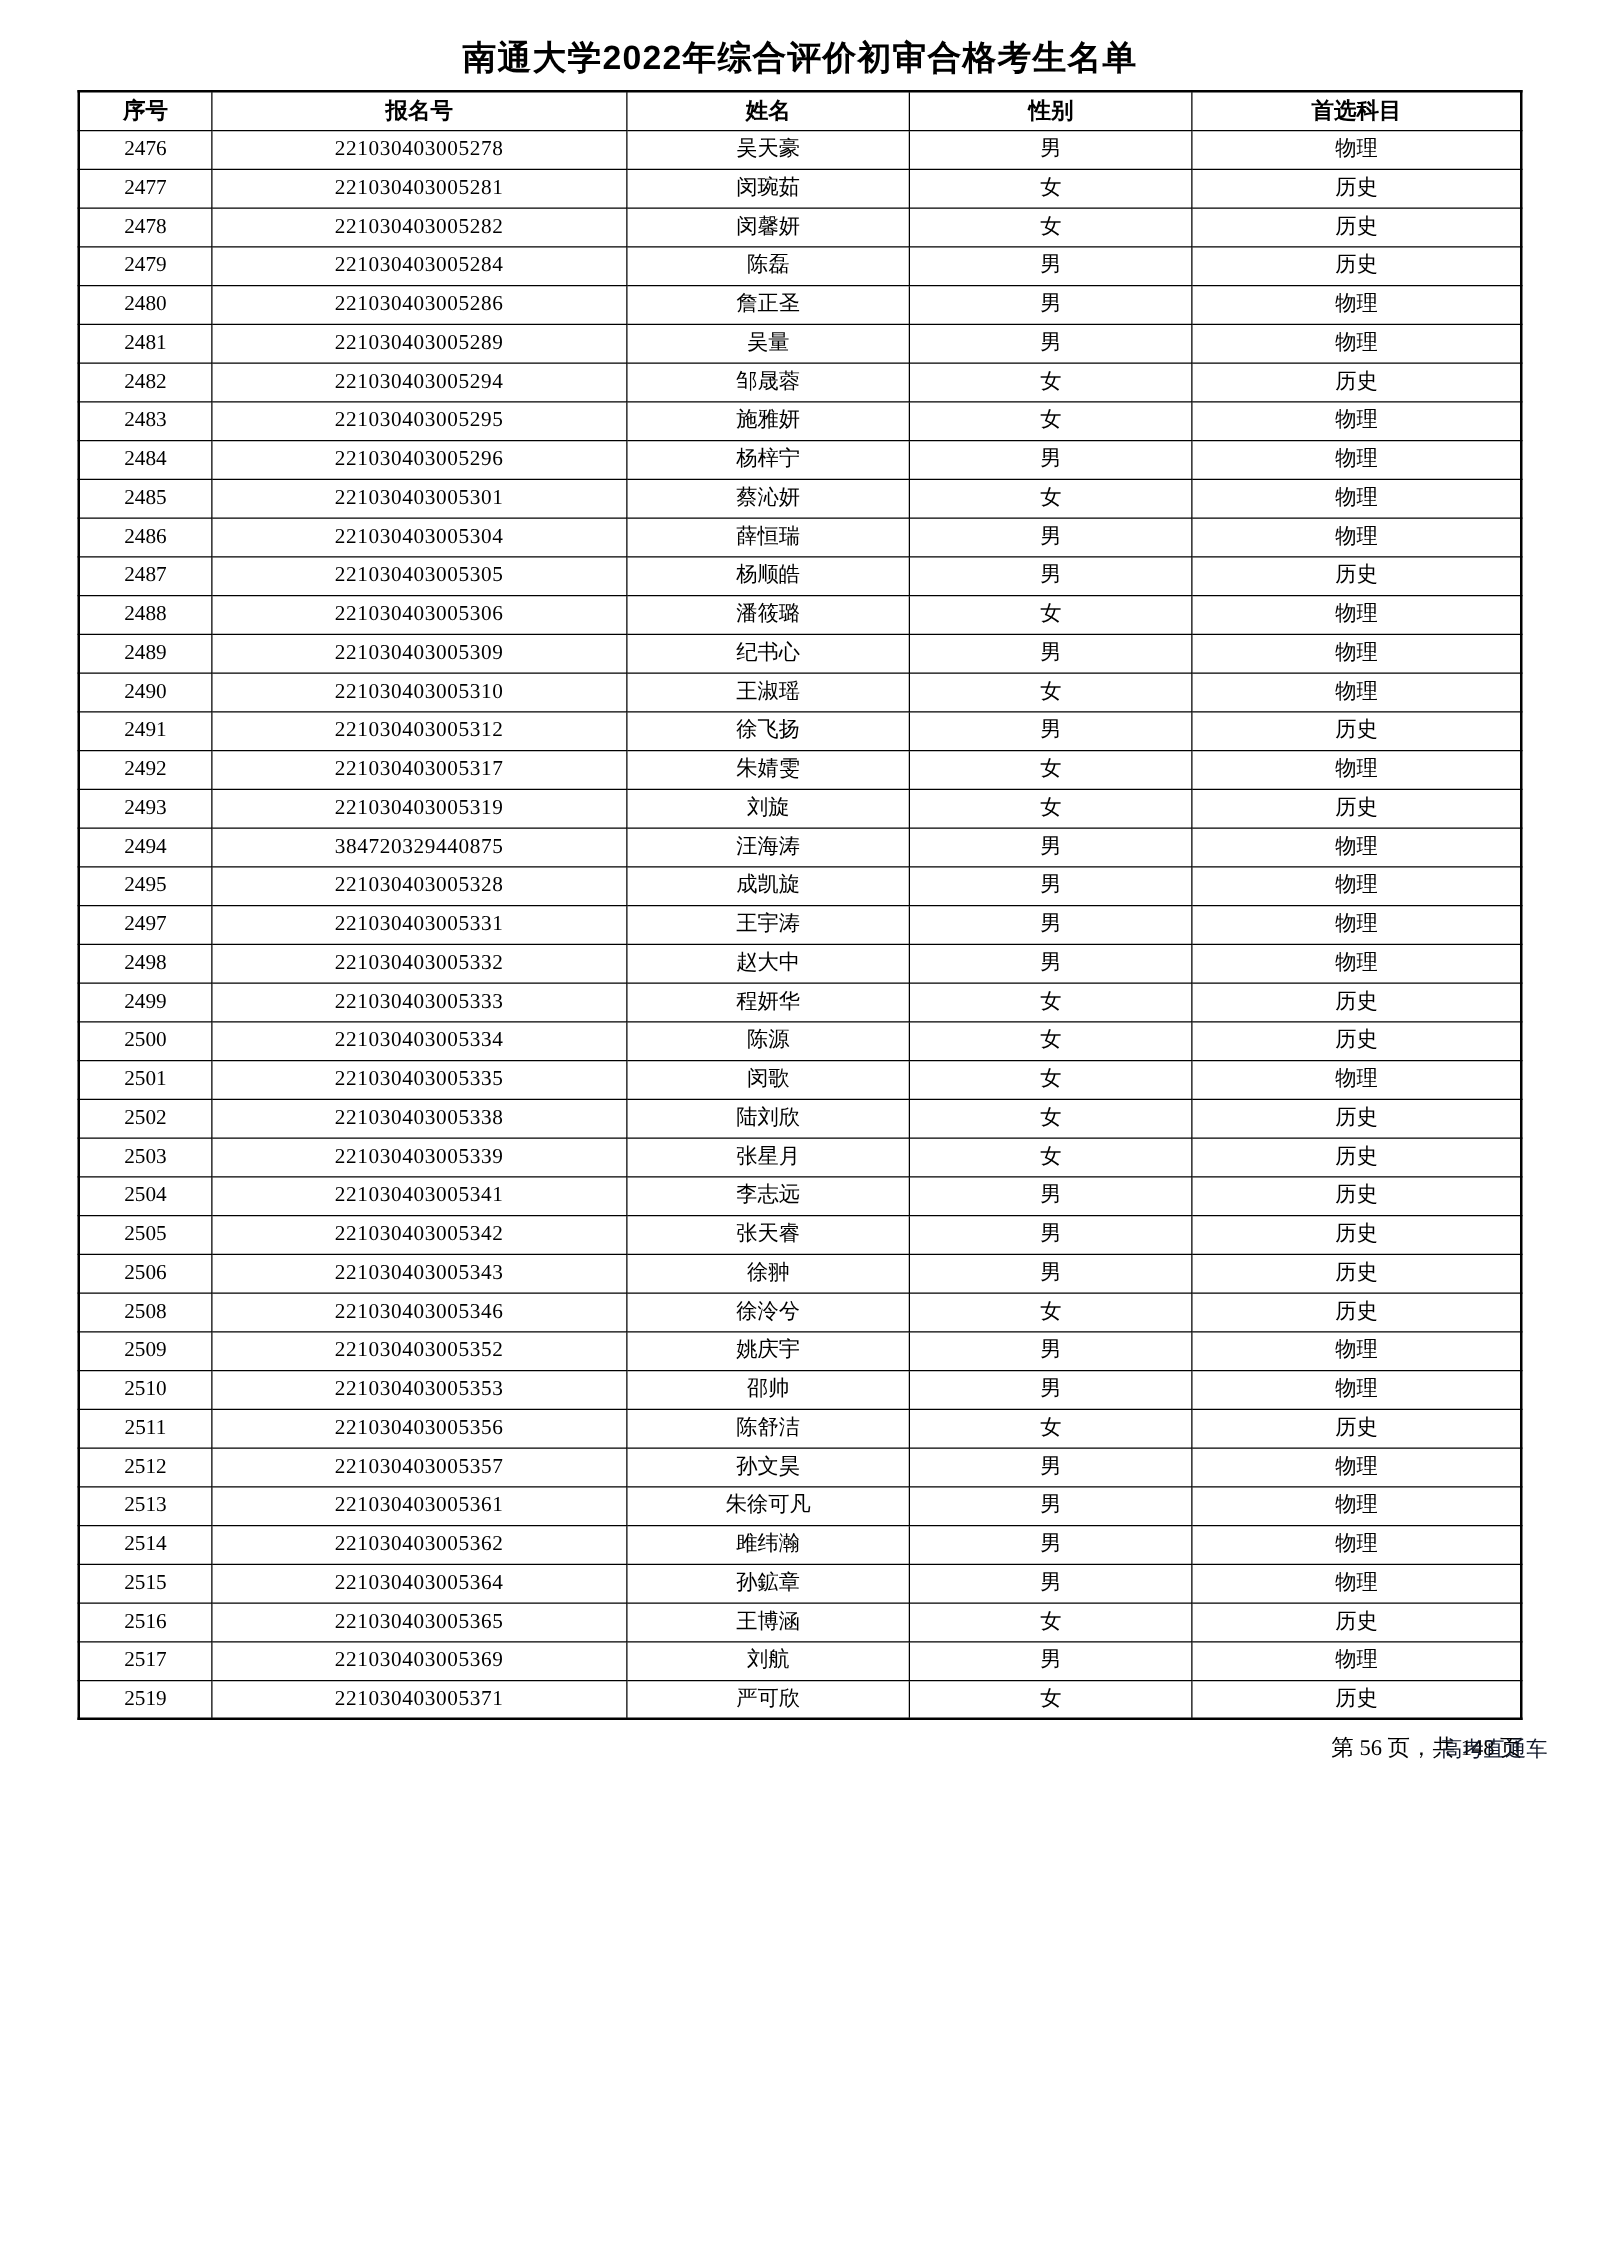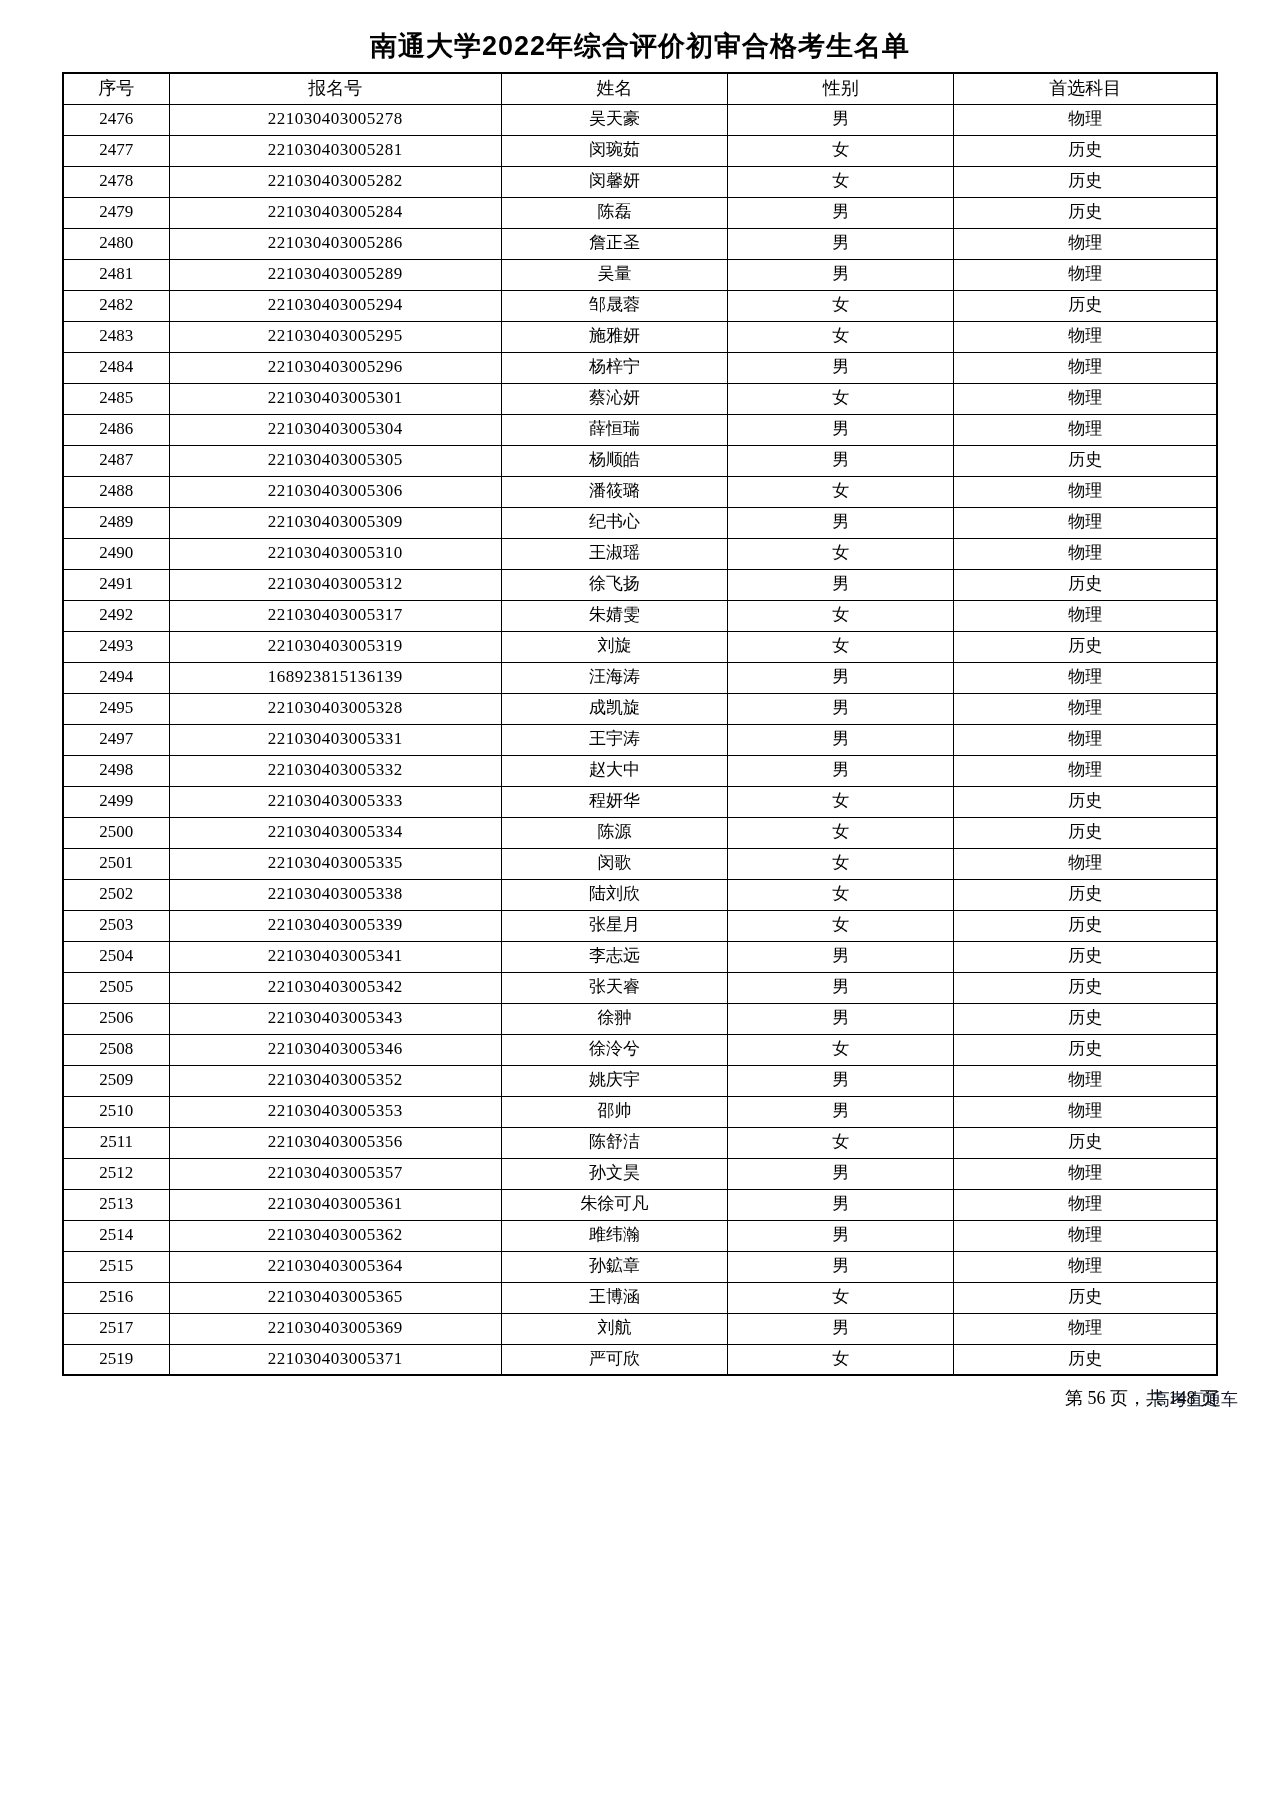--- a/index.html
+++ b/index.html
@@ -36,21 +36,21 @@
     text-align: center;
     vertical-align: middle;
     height: 31px;
     font-size: 17px;
     line-height: 1.1;
     overflow: hidden;
     white-space: nowrap;
   }
   table.candidates th {
     font-family: "Liberation Sans", "DejaVu Sans", sans-serif;
-    font-weight: normal;
+    font-weight: bold;
     font-size: 18px;
   }
   .col-seq     { width: 9.2%;  }
   .col-reg     { width: 28.8%; }
   .col-name    { width: 19.6%; }
   .col-gender  { width: 19.6%; }
   .col-subject { width: 22.8%; }
   td.cell-reg { font-family: "Liberation Serif", "DejaVu Serif", serif; letter-spacing: 0.5px; }
   .footer {
     position: relative;
@@ -214,21 +214,21 @@
         </tr>
         <tr>
           <td class="cell-seq">2493</td>
           <td class="cell-reg">221030403005319</td>
           <td class="cell-name">刘旋</td>
           <td class="cell-gender">女</td>
           <td class="cell-subject">历史</td>
         </tr>
         <tr>
           <td class="cell-seq">2494</td>
-          <td class="cell-reg">168923815136139</td>
+          <td class="cell-reg">384720329440875</td>
           <td class="cell-name">汪海涛</td>
           <td class="cell-gender">男</td>
           <td class="cell-subject">物理</td>
         </tr>
         <tr>
           <td class="cell-seq">2495</td>
           <td class="cell-reg">221030403005328</td>
           <td class="cell-name">成凯旋</td>
           <td class="cell-gender">男</td>
           <td class="cell-subject">物理</td>

